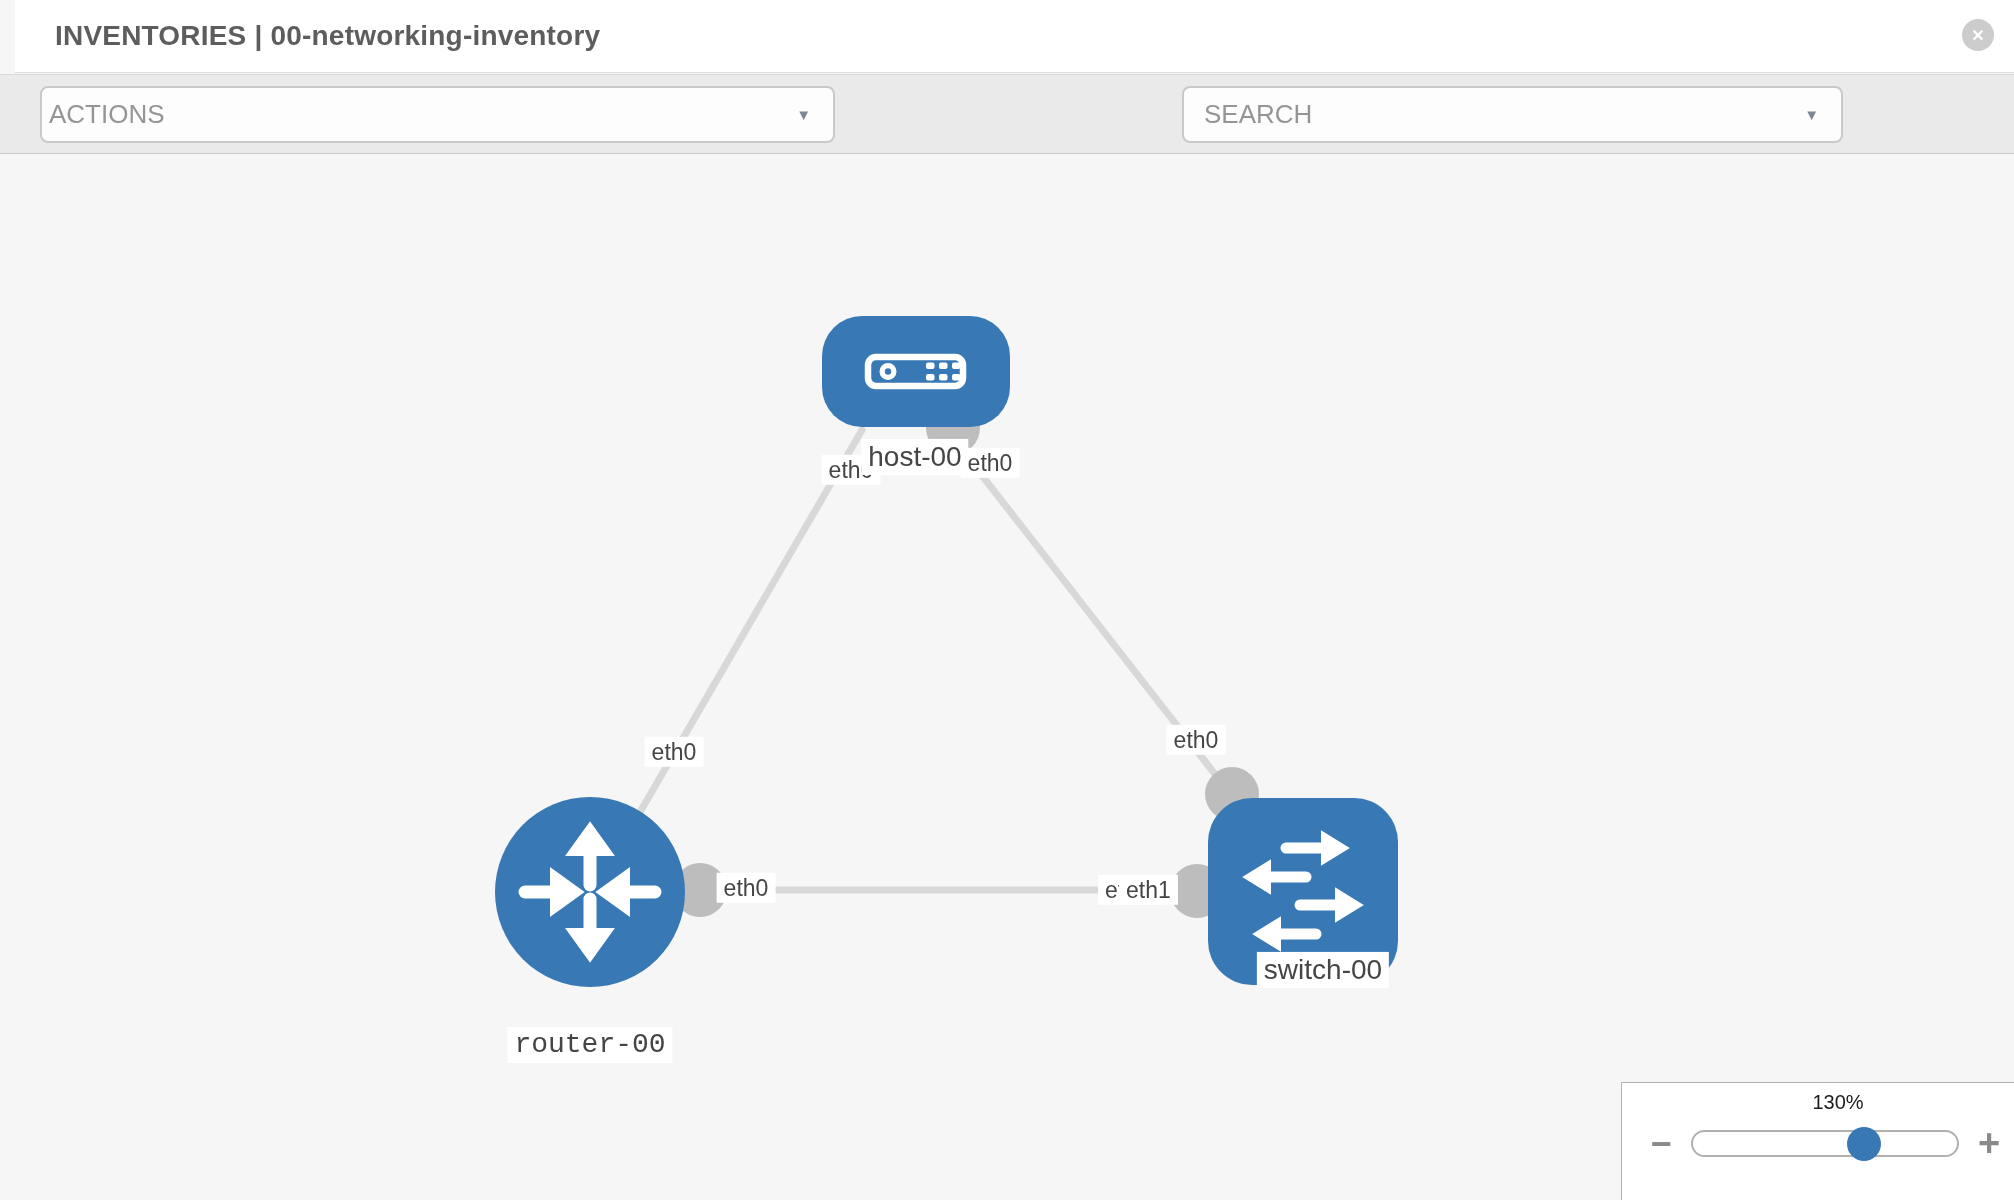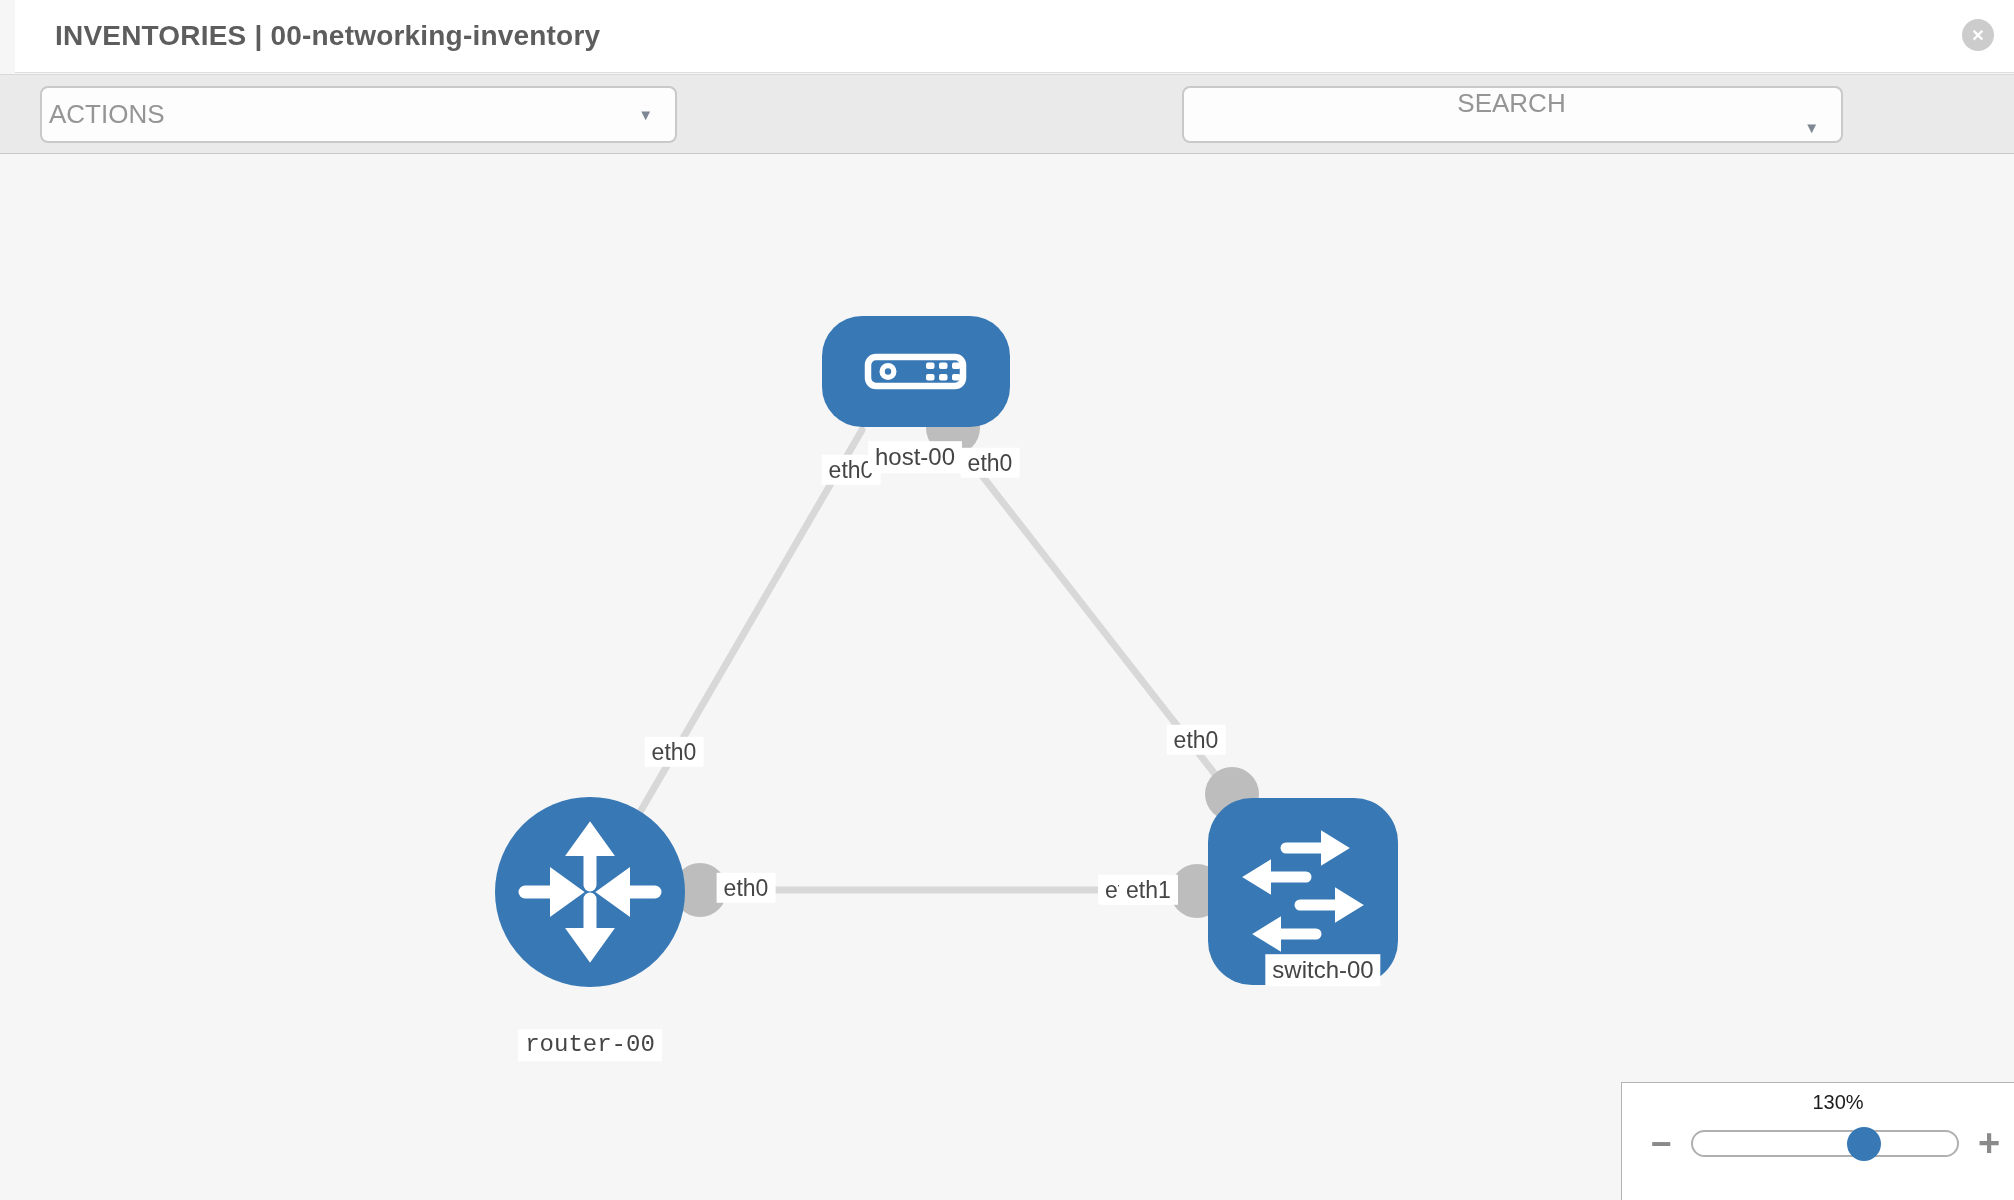--- a/index.html
+++ b/index.html
@@ -28,37 +28,37 @@
     background:#eaeaea;border-top:1px solid #d9d9d9;border-bottom:1px solid #c9c9c9;
     box-sizing:border-box;
   }
   .select-box{
     position:absolute;top:11px;height:57px;box-sizing:border-box;
     background:#fdfdfd;border:2px solid #c9c9c9;border-radius:8px;
     display:flex;align-items:center;padding:0 22px 0 20px;
     font-size:26px;color:#959595;cursor:pointer;
   }
   .select-box .caret{margin-left:auto;color:#7e8794;font-size:15px;}
-  .actions-box{left:40px;width:637px;padding-left:7px;}
-  .search-box{left:1182px;width:661px;flex-direction:column;}
+  .actions-box{left:40px;width:795px;padding-left:7px;}
+  .search-box{left:1182px;width:661px;}
   .tool-icon{position:absolute;cursor:pointer;}
   .wrench-btn{left:1048px;top:96px;}
   .key-btn{left:1116px;top:98px;}
   
   .canvas{position:absolute;left:0;top:155px;width:2014px;height:1045px;background:#f6f6f6;}
   .links-layer{position:absolute;left:0;top:0;z-index:1;}
   .node{position:absolute;background:#3778b5;z-index:5;display:flex;align-items:center;justify-content:center;cursor:pointer;}
   .node-host{left:822px;top:161px;width:188px;height:111px;border-radius:40px;}
   .node-router{left:495px;top:642px;width:190px;height:190px;border-radius:50%;}
   .node-switch{left:1208px;top:643px;width:190px;height:187px;border-radius:44px;}
   .lbl{
     position:absolute;background:#ffffff;color:#454545;white-space:nowrap;
     transform:translate(-50%,-50%);padding:2px 7px;line-height:1.15;
   }
-  .node-lbl{font-size:24px;z-index:6;}
+  .node-lbl{font-size:28px;z-index:6;}
   .eth-lbl{font-size:23px;z-index:2;}
   .eth-lbl.anchored{transform:translate(0,-50%);}
   .eth-lbl.under{z-index:3;}
   .eth-lbl.over{z-index:4;}
   
   .zoom-panel{
     position:absolute;left:1621px;top:1082px;right:-2px;bottom:-2px;
     background:#ffffff;border:1px solid #b3b3b3;z-index:10;
   }
   .zoom-level{position:absolute;left:82px;top:8px;width:268px;text-align:center;

